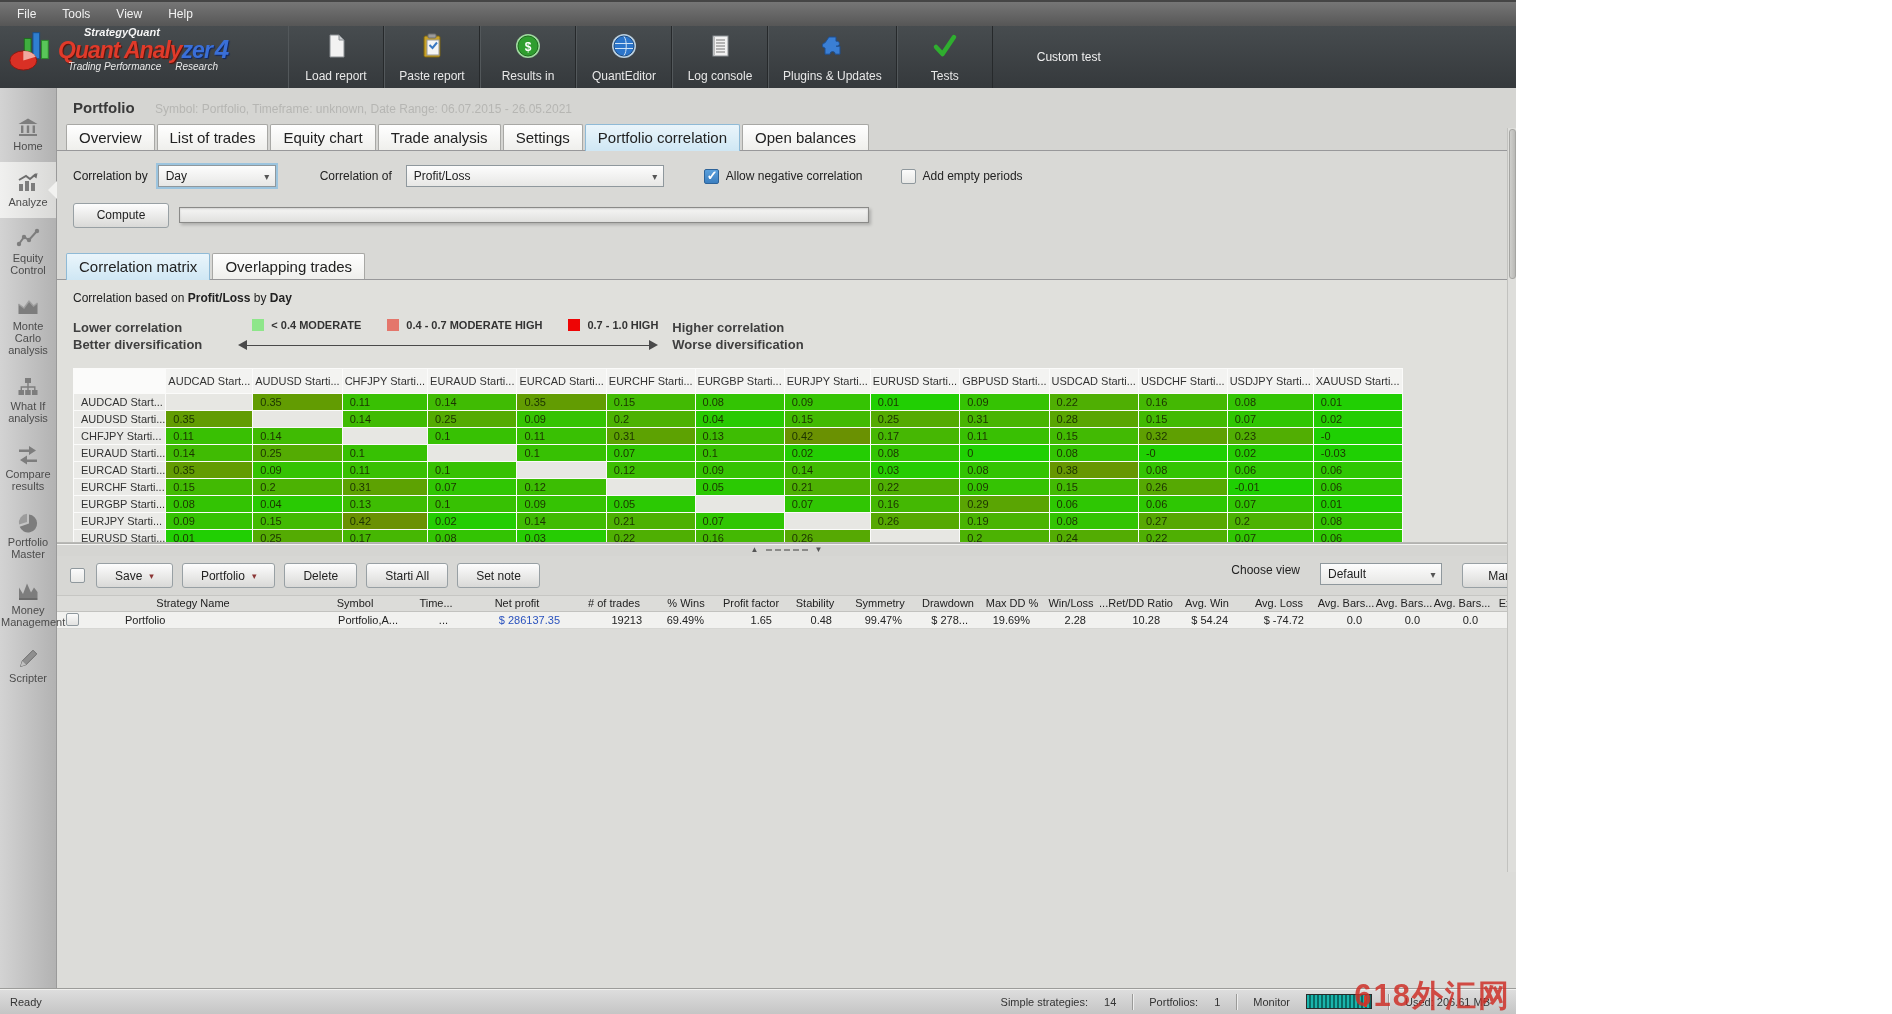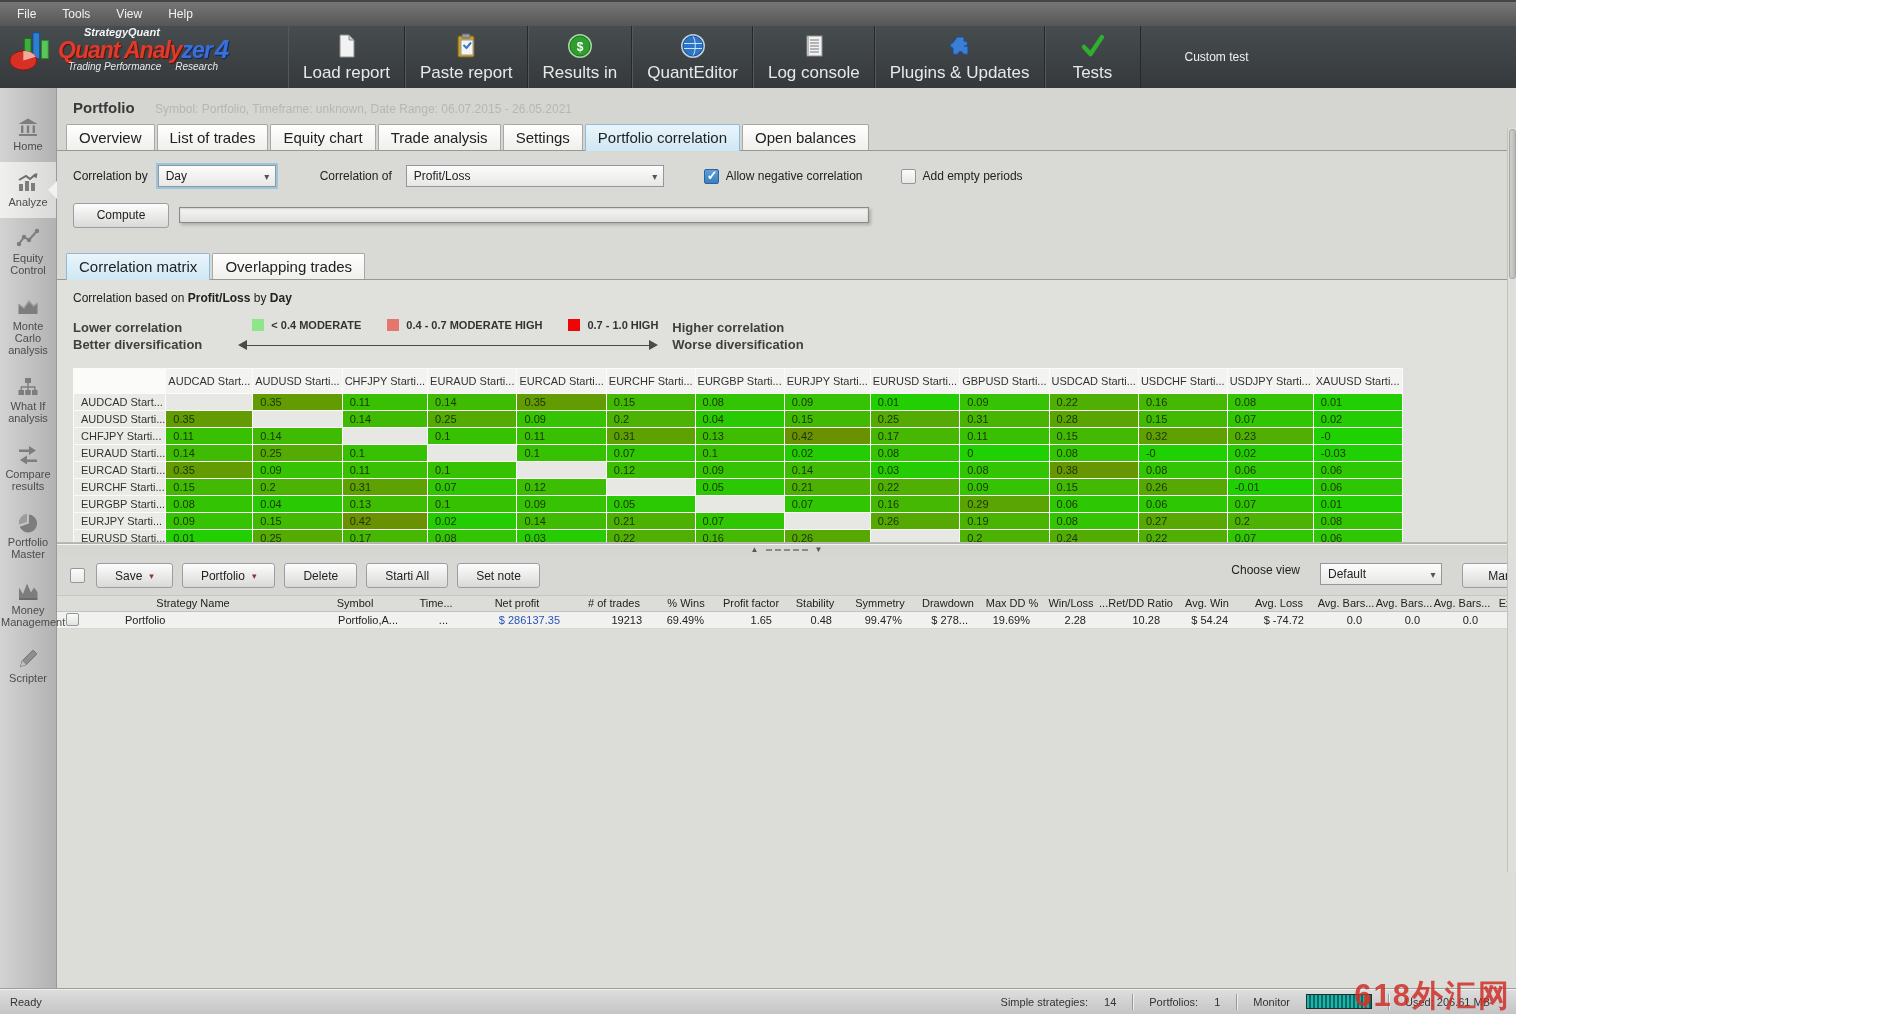--- a/index.html
+++ b/index.html
@@ -16,21 +16,21 @@
   .logo-icon { width:46px; height:46px; }
   .logo-brand { font-size:11px; font-weight:bold; font-style:italic; color:#f5f5f5; margin-left:26px; }
   .logo-title { font-size:23px; font-weight:bold; font-style:italic; letter-spacing:-1px; line-height:22px; }
   .lt-red { color:#e03a2a; text-shadow:1px 1px 1px #5a1208; }
   .lt-blue { color:#3a6fd8; text-shadow:1px 1px 1px #10255c; }
   .lt-ver { color:#3a6fd8; font-size:26px; margin-left:3px; text-shadow:1px 1px 1px #10255c; }
   .logo-tag { font-size:10px; font-style:italic; color:#e8e8e8; display:flex; gap:14px; margin-left:10px; }
   .tb-buttons { display:flex; align-items:stretch; }
   .tb-btn { min-width:96px; padding:6px 14px 5px; display:flex; flex-direction:column; align-items:center; justify-content:space-between; border-left:1px solid #53585b; border-right:1px solid #26292b; cursor:pointer; }
   .tb-btn .ticon { width:28px; height:28px; }
-  .tb-btn .tlabel { font-size:17px; white-space:nowrap; }
+  .tb-btn .tlabel { font-size:12px; white-space:nowrap; }
   .custom-test { align-self:center; font-size:12px; margin-left:44px; color:#f0f0f0; }
 
   
   .body-row { display:flex; height:900px; }
   .sidebar { width:57px; background:linear-gradient(90deg,#d3d3d3,#b2b2b2); border-right:1px solid #9a9a9a; padding-top:18px; position:relative; }
   .sb-item { position:relative; text-align:center; padding:9px 1px 10px; color:#4c4c4c; font-size:11px; line-height:12px; cursor:pointer; }
   .sb-item .sicon { width:24px; height:22px; display:block; margin:0 auto 3px; }
   .sb-item.active { background:linear-gradient(90deg,#f0f0ef,#d9d9d7); }
   .sb-item.active::after { content:""; position:absolute; right:-1px; top:50%; margin-top:-9px; border-top:9px solid transparent; border-bottom:9px solid transparent; border-right:9px solid #f2f2f0; }
 

